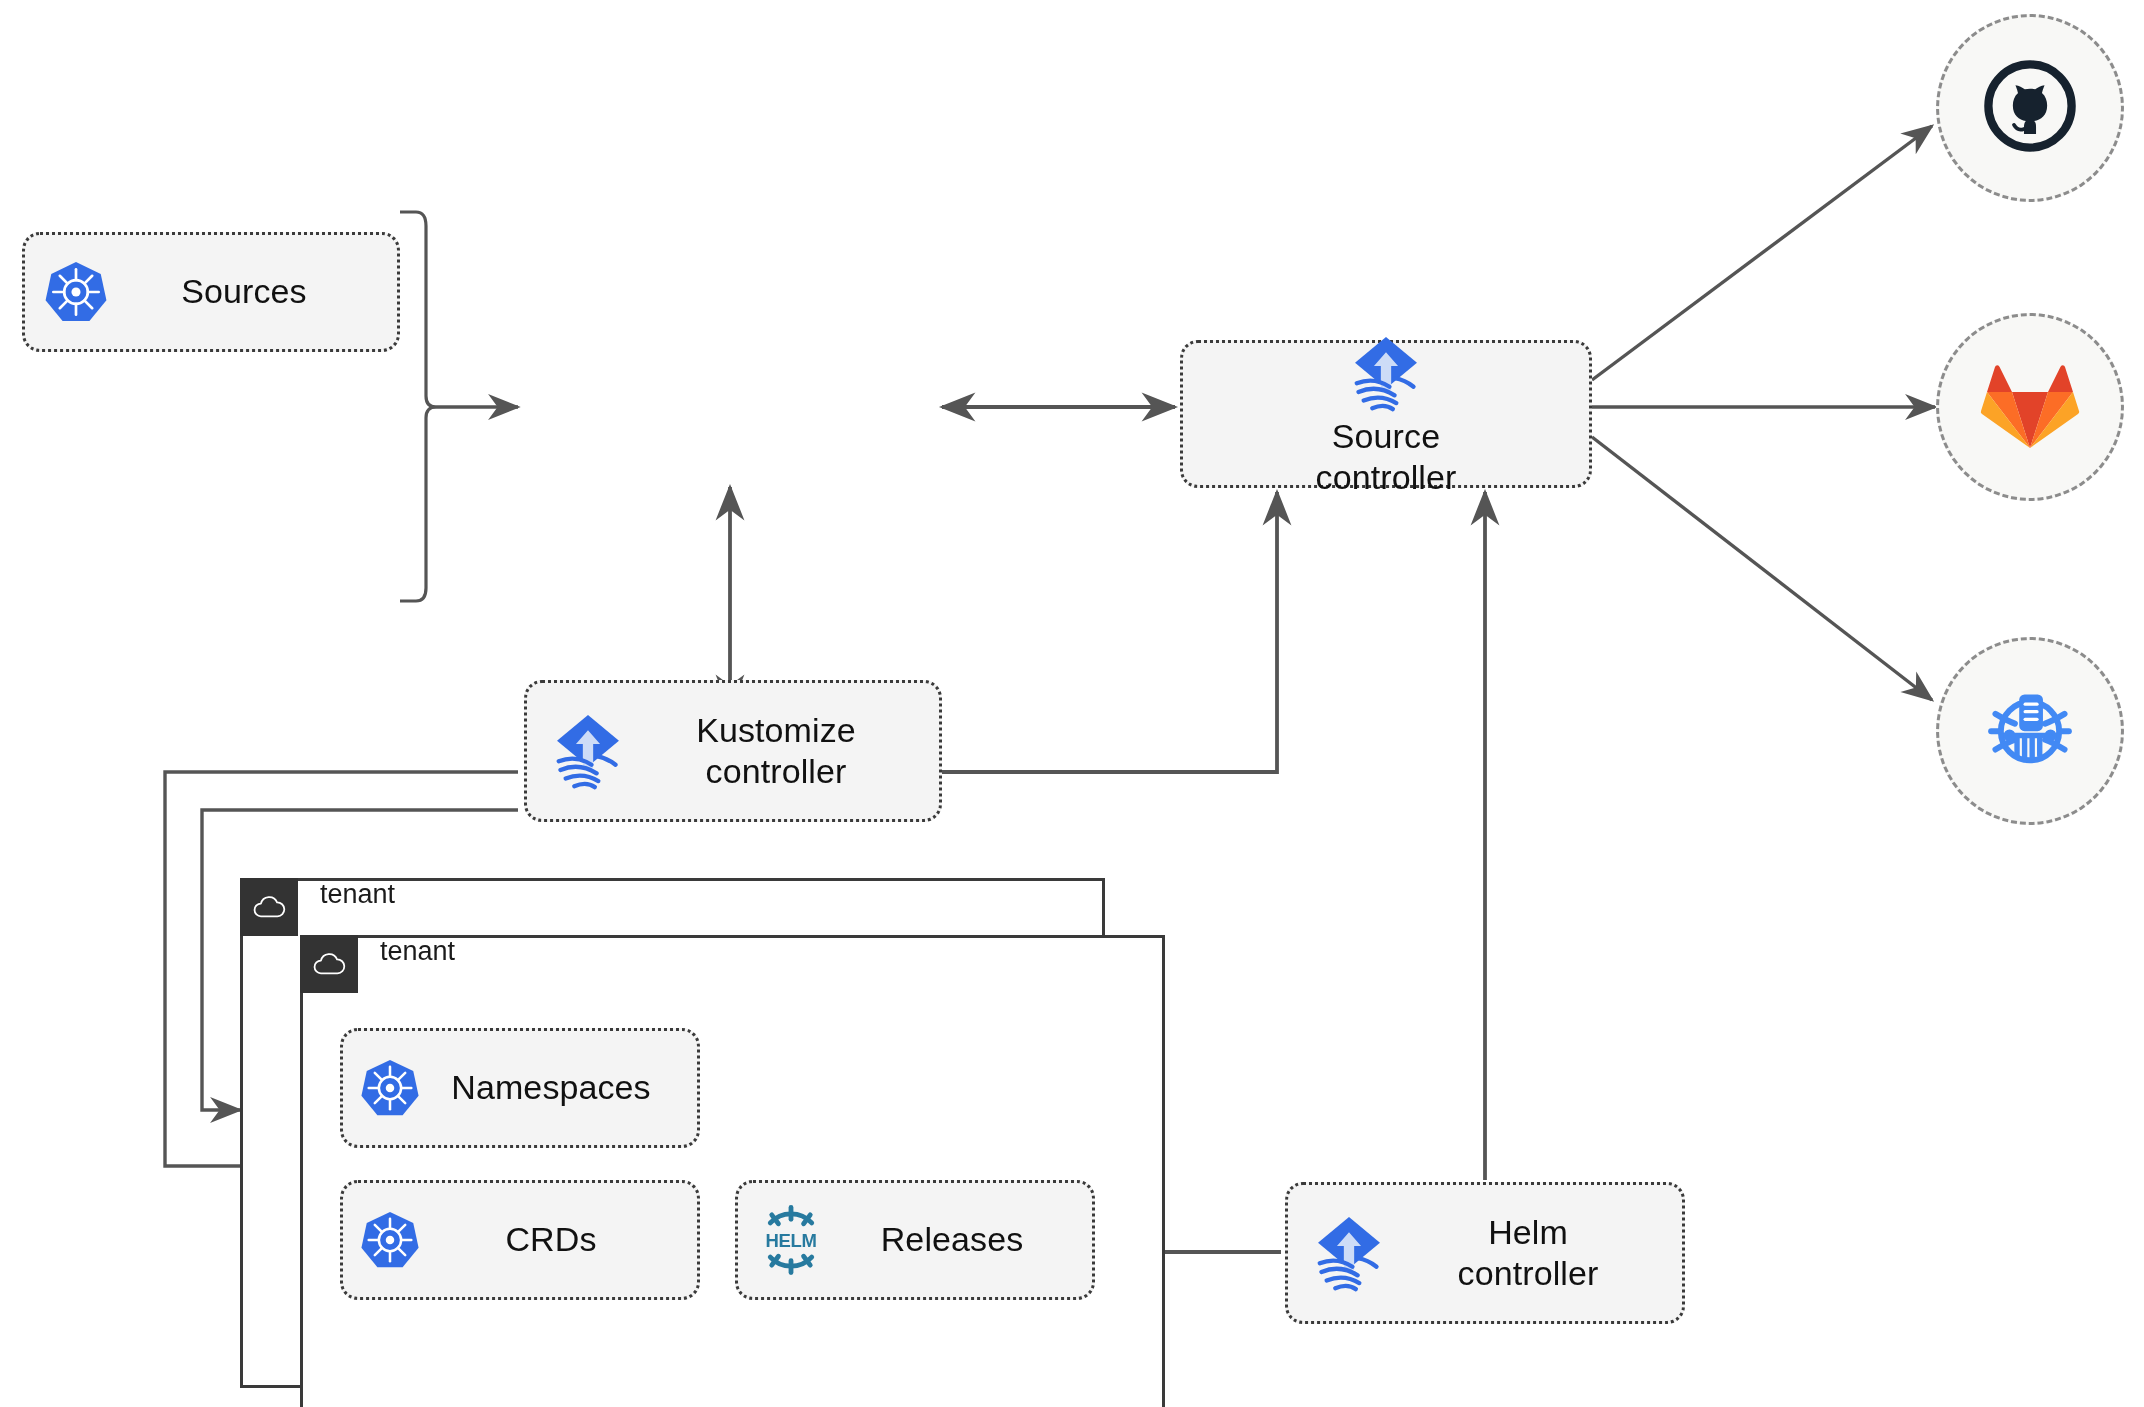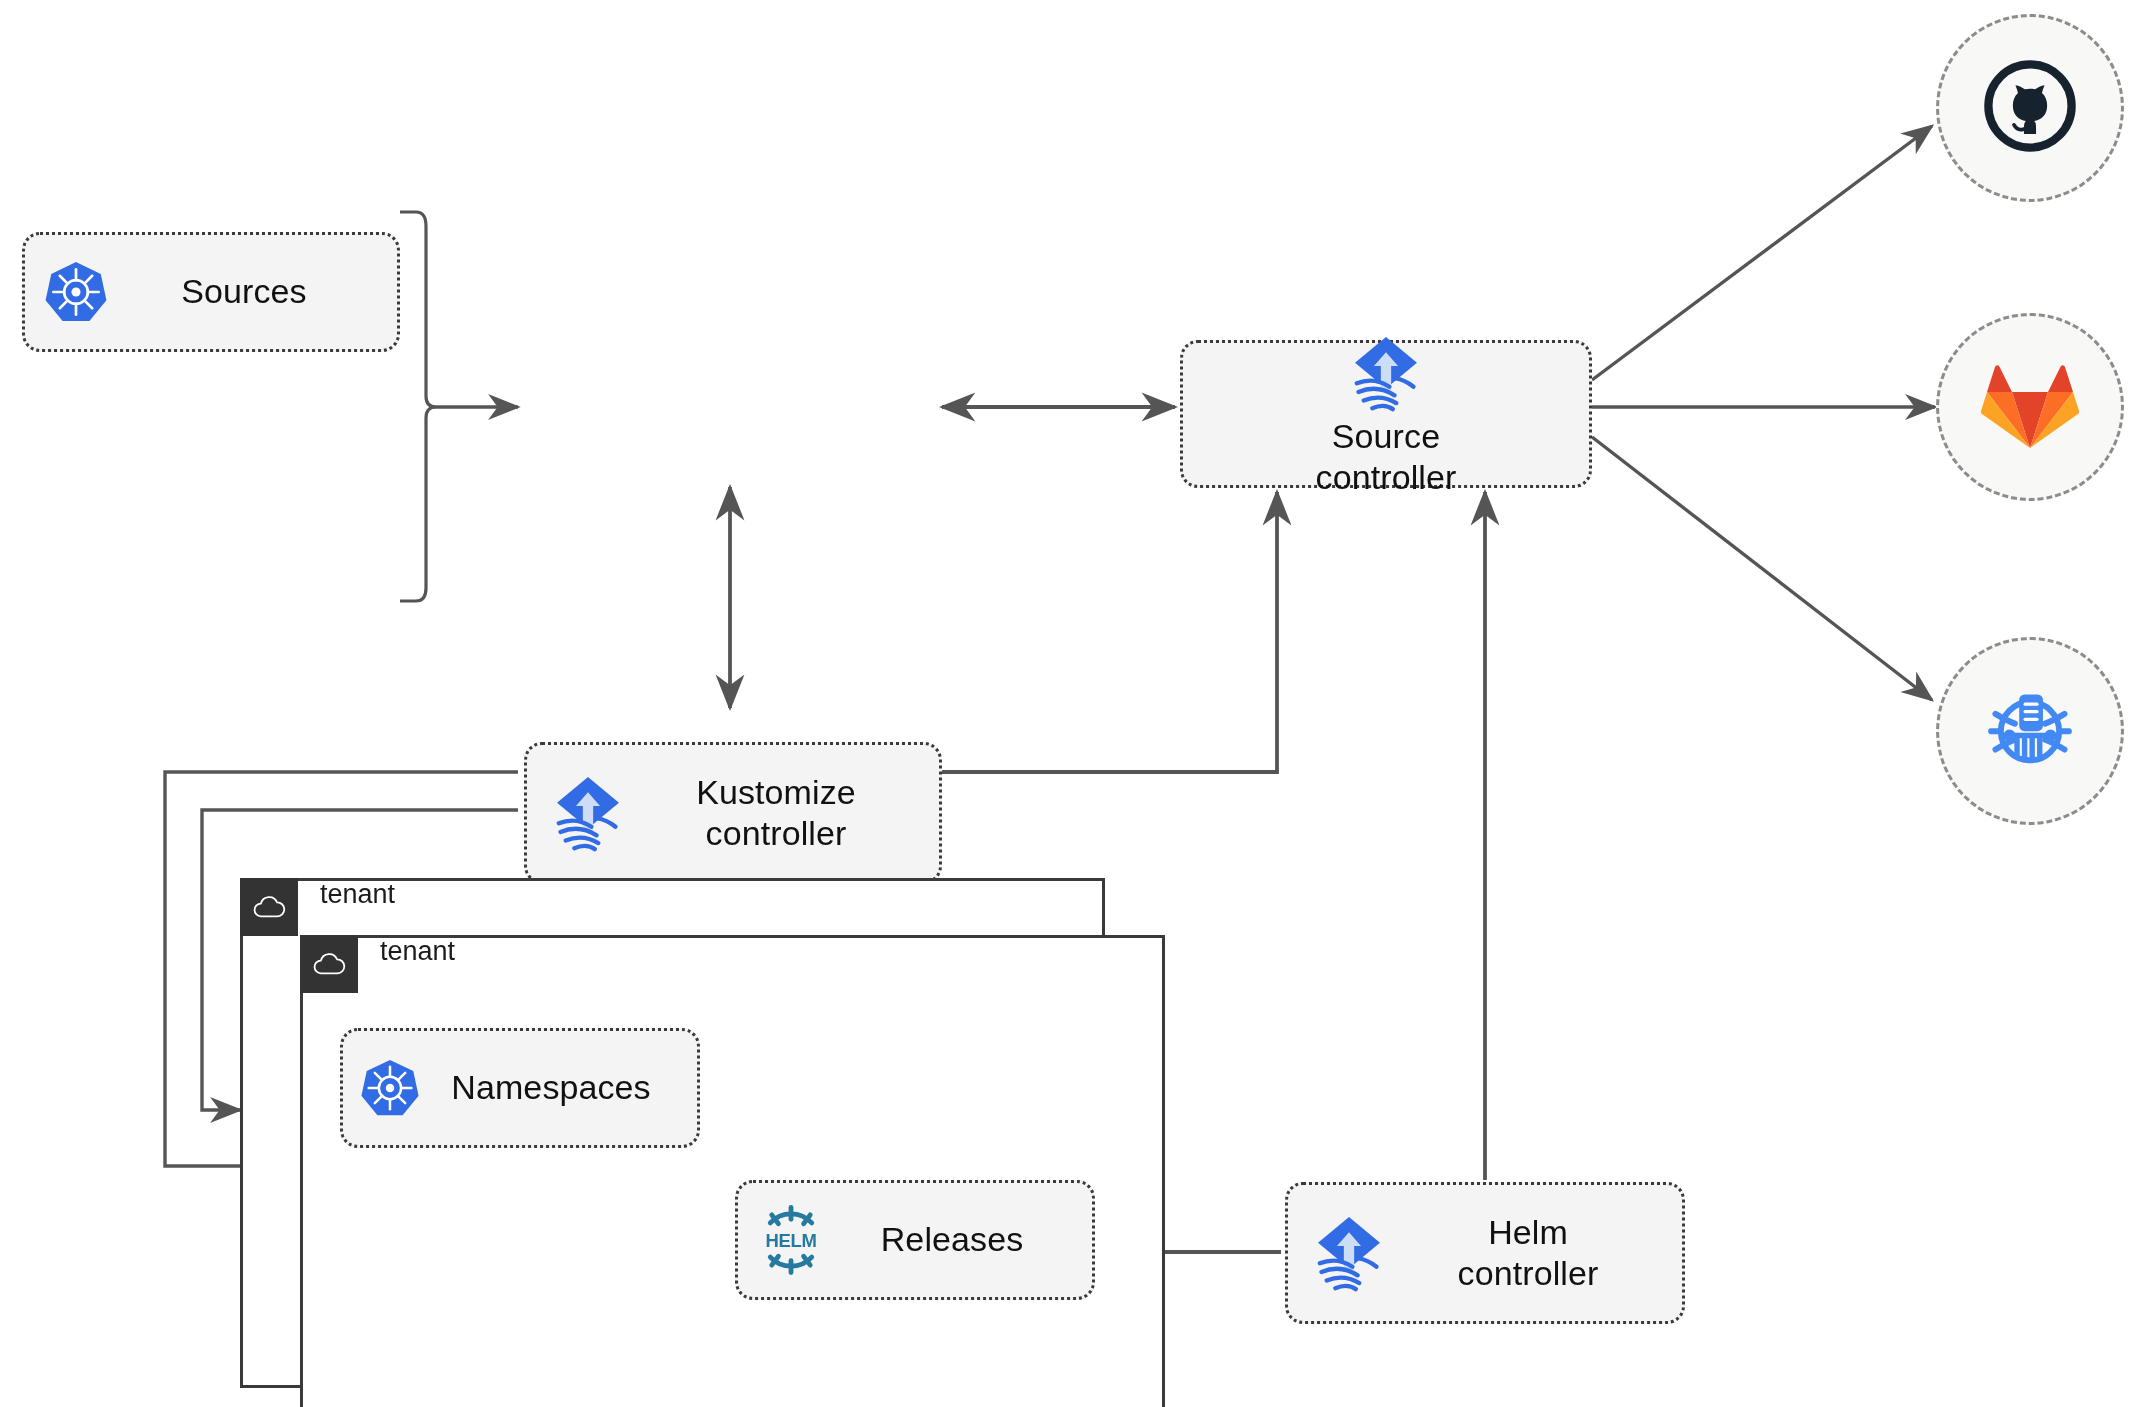--- a/index.html
+++ b/index.html
@@ -145,21 +145,21 @@
           <path d="M24 82 Q 44 74 62 85"></path>
           <path d="M34 91 Q 48 85 58 92"></path>
           <path d="M60 56 Q 72 58 82 66"></path>
         </g>
       </svg>
     </span>
     <span class="nlabel">Source
 controller</span>
   </div>
 
-  <div class="node" style="left:524px;top:742px;width:418px;height:142px;padding:0 18px;">
+  <div class="node" style="left:524px;top:680px;width:418px;height:142px;padding:0 18px;">
     <span class="nicon">
       <svg width="86" height="86" viewBox="0 0 100 100">
         <path d="M50 8 L86 38 L50 68 L14 38 Z" fill="#326ce5"></path>
         <path d="M50 26 L64 42 L56 42 L56 70 L44 70 L44 42 L36 42 Z" fill="#cddcf7"></path>
         <g stroke="#326ce5" stroke-width="5" fill="none" stroke-linecap="round">
           <path d="M16 62 Q 36 54 54 66"></path>
           <path d="M18 72 Q 40 63 60 76"></path>
           <path d="M24 82 Q 44 74 62 85"></path>
           <path d="M34 91 Q 48 85 58 92"></path>
           <path d="M60 56 Q 72 58 82 66"></path>
@@ -225,20 +225,40 @@
           <path d="M40.1 23.9 L47.7 16.3"></path>
             <path d="M23.9 40.1 L16.3 47.7"></path>
         </g>
         <circle cx="32" cy="32" r="4.4" fill="#ffffff"></circle>
       </svg>
     </span>
     <span class="nlabel">Namespaces</span>
   </div>
 
 
+  <div class="node" style="left:340px;top:1180px;width:360px;height:120px;padding:0 16px;z-index:7;">
+    <span class="nicon">
+      <svg width="62" height="62" viewBox="0 0 64 64">
+        <path d="M32 3 L56 14.5 L61.5 40 L45 60 L19 60 L2.5 40 L8 14.5 Z" fill="#326ce5"></path>
+        <g fill="none" stroke="#ffffff" stroke-width="2.6" stroke-linecap="round">
+          <circle cx="32" cy="32" r="11.5"></circle>
+          <path d="M32 20.5 V10"></path>
+            <path d="M32 43.5 V54"></path>
+          <path d="M20.5 32 H10"></path>
+            <path d="M43.5 32 H54"></path>
+          <path d="M23.9 23.9 L16.3 16.3"></path>
+            <path d="M40.1 40.1 L47.7 47.7"></path>
+          <path d="M40.1 23.9 L47.7 16.3"></path>
+            <path d="M23.9 40.1 L16.3 47.7"></path>
+        </g>
+        <circle cx="32" cy="32" r="4.4" fill="#ffffff"></circle>
+      </svg>
+    </span>
+    <span class="nlabel">CRDs</span>
+  </div>
 
   <div class="node" style="left:735px;top:1180px;width:360px;height:120px;padding:0 16px;z-index:7;">
     <span class="nicon">
       <svg width="74" height="74" viewBox="0 0 100 100">
         <g fill="none" stroke="#277a9f" stroke-width="6.5" stroke-linecap="round">
           <path d="M22 27 A38 38 0 0 1 78 27"></path>
           <path d="M22 73 A38 38 0 0 0 78 73"></path>
           <path d="M50 6 V22"></path>
             <path d="M50 78 V94"></path>
           <path d="M24 16 L33 28"></path>

